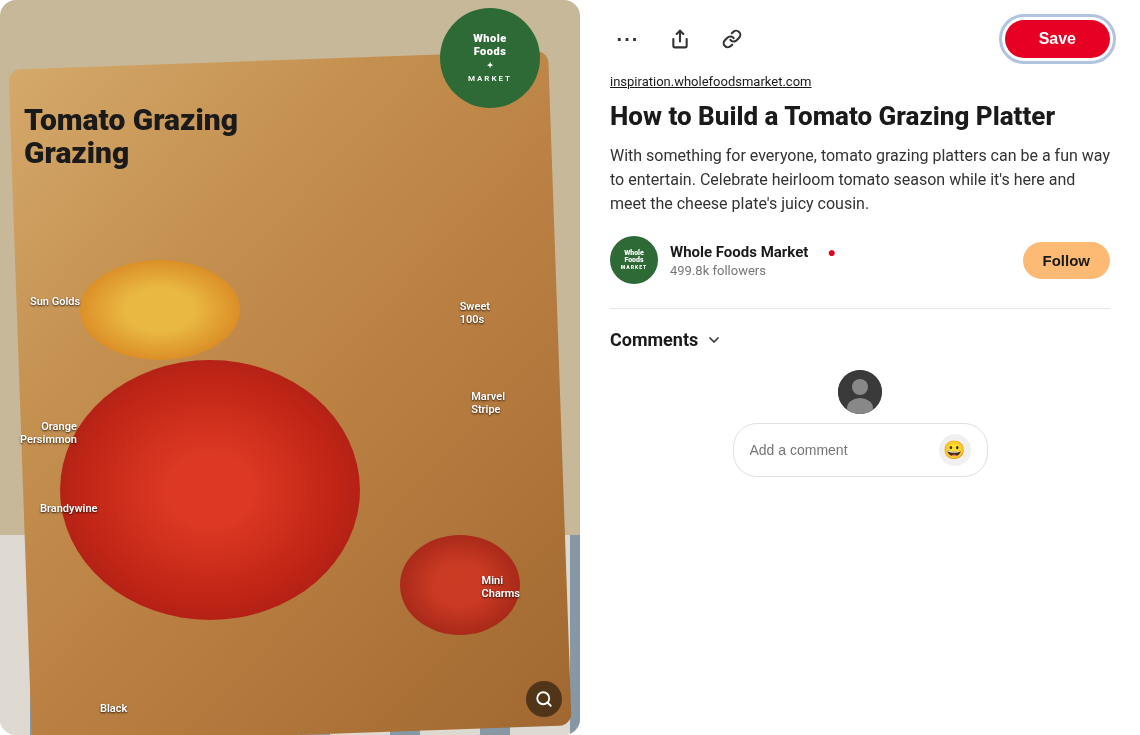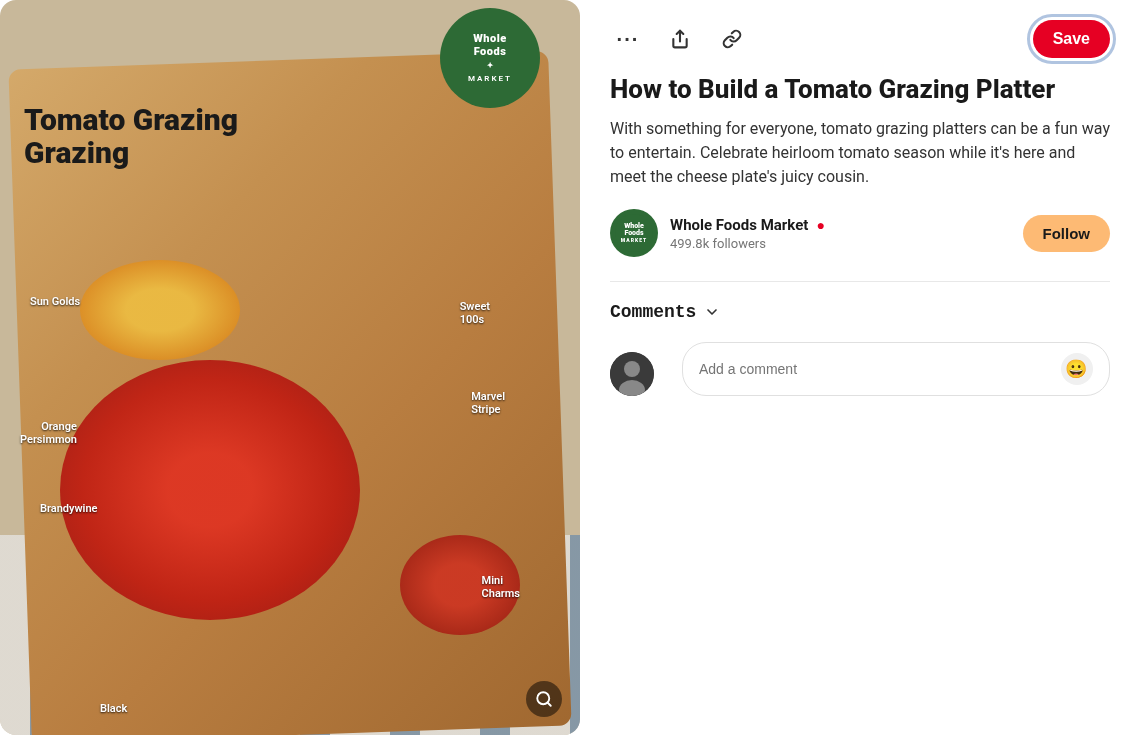--- a/index.html
+++ b/index.html
@@ -216,21 +216,21 @@
       border-radius: 50%;
       font-size: 18px;
       color: #333;
     }
 
     .save-btn {
       background: #e60023;
       color: white;
       border: none;
       border-radius: 24px;
-      padding: 10px 20px;
+      padding: 10px 34px;
       font-size: 16px;
       font-weight: 700;
       cursor: pointer;
       outline: 3px solid #b0c4e0;
       outline-offset: 3px;
     }
 
     
     .source-link {
       color: #1a1a1a;
@@ -292,21 +292,21 @@
       line-height: 1.1;
     }
 
     .creator-info {
       flex: 1;
     }
 
     .creator-name-row {
       display: flex;
       align-items: center;
-      gap: 8px;
+      gap: 19px;
       font-size: 15px;
       font-weight: 700;
       color: #1a1a1a;
     }
 
     .verified-badge {
       color: #e60023;
       font-size: 14px;
     }
 
@@ -337,28 +337,28 @@
     
     .comments-header {
       display: flex;
       align-items: center;
       gap: 8px;
       font-size: 18px;
       font-weight: 700;
       color: #1a1a1a;
       margin-bottom: 20px;
       cursor: pointer;
-      font-family: Liberation Mono, monospace;
     }
 
     
     .comment-row {
       display: flex;
-      align-items: flex-end;
-      gap: 28px;
+      align-items: center;
+      gap: 9px;
+      flex-direction: column;
     }
 
     .commenter-avatar {
       width: 44px;
       height: 44px;
       border-radius: 50%;
       background: linear-gradient(135deg, #2a2a2a 40%, #555 100%);
       flex-shrink: 0;
       overflow: hidden;
       display: flex;
@@ -457,20 +457,21 @@
       <button class="icon-btn" title="Copy link">
         <svg width="20" height="20" viewBox="0 0 24 24" fill="none" stroke="#333" stroke-width="2.5" stroke-linecap="round" stroke-linejoin="round">
           <path d="M10 13a5 5 0 007.54.54l3-3a5 5 0 00-7.07-7.07l-1.72 1.71"></path>
           <path d="M14 11a5 5 0 00-7.54-.54l-3 3a5 5 0 007.07 7.07l1.71-1.71"></path>
         </svg>
       </button>
     </div>
     <button class="save-btn">Save</button>
   </div>
 
+  <a class="source-link" href="#">inspiration.wholefoodsmarket.com</a>
 
   <h1 class="pin-title">How to Build a Tomato Grazing Platter</h1>
 
   <p class="pin-description">With something for everyone, tomato grazing platters can be a fun way to entertain. Celebrate heirloom tomato season while it's here and meet the cheese plate's juicy cousin.</p>
 
   <div class="creator-row">
     <div class="creator-avatar">
       <div class="creator-avatar-inner">
         <div style="font-size:7px;font-weight:900;color:white;text-align:center;line-height:1.1;">
           <div>Whole</div>

